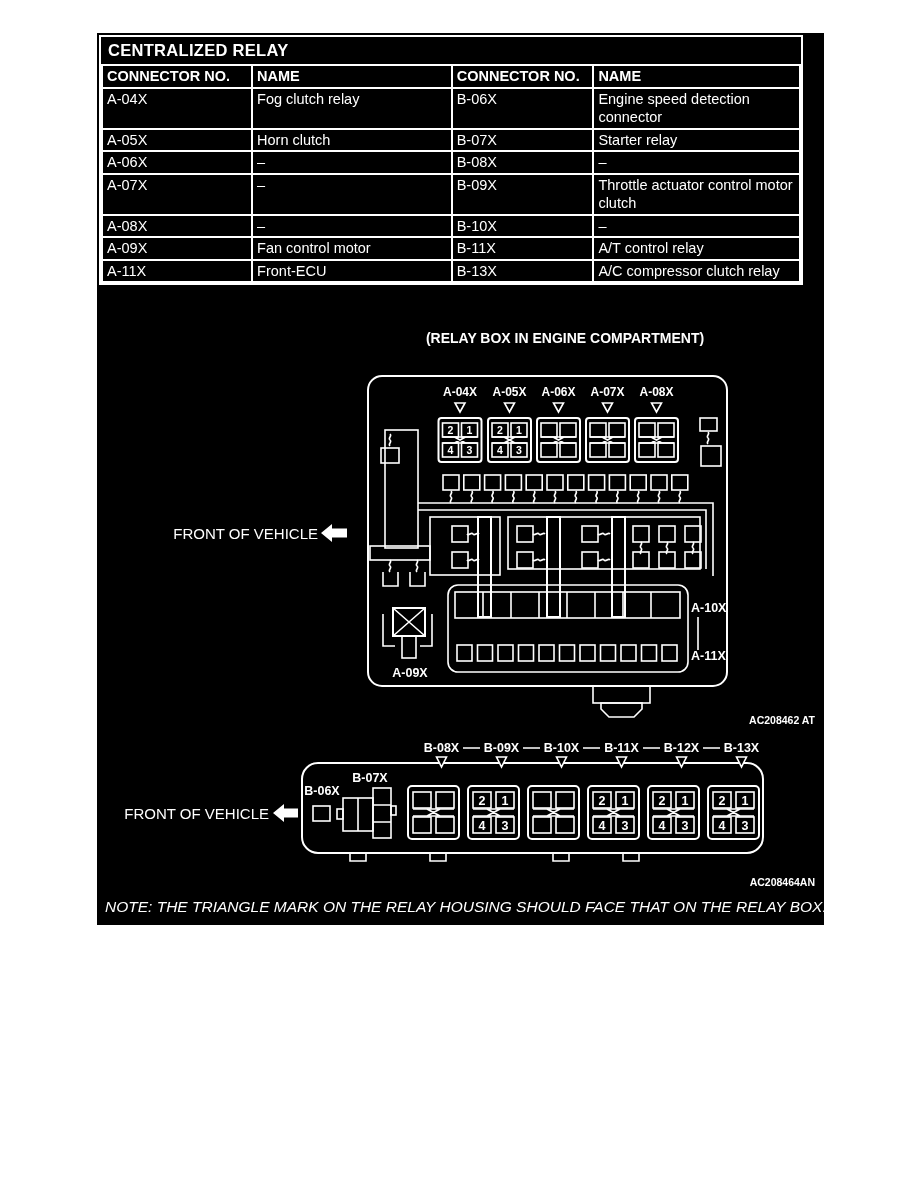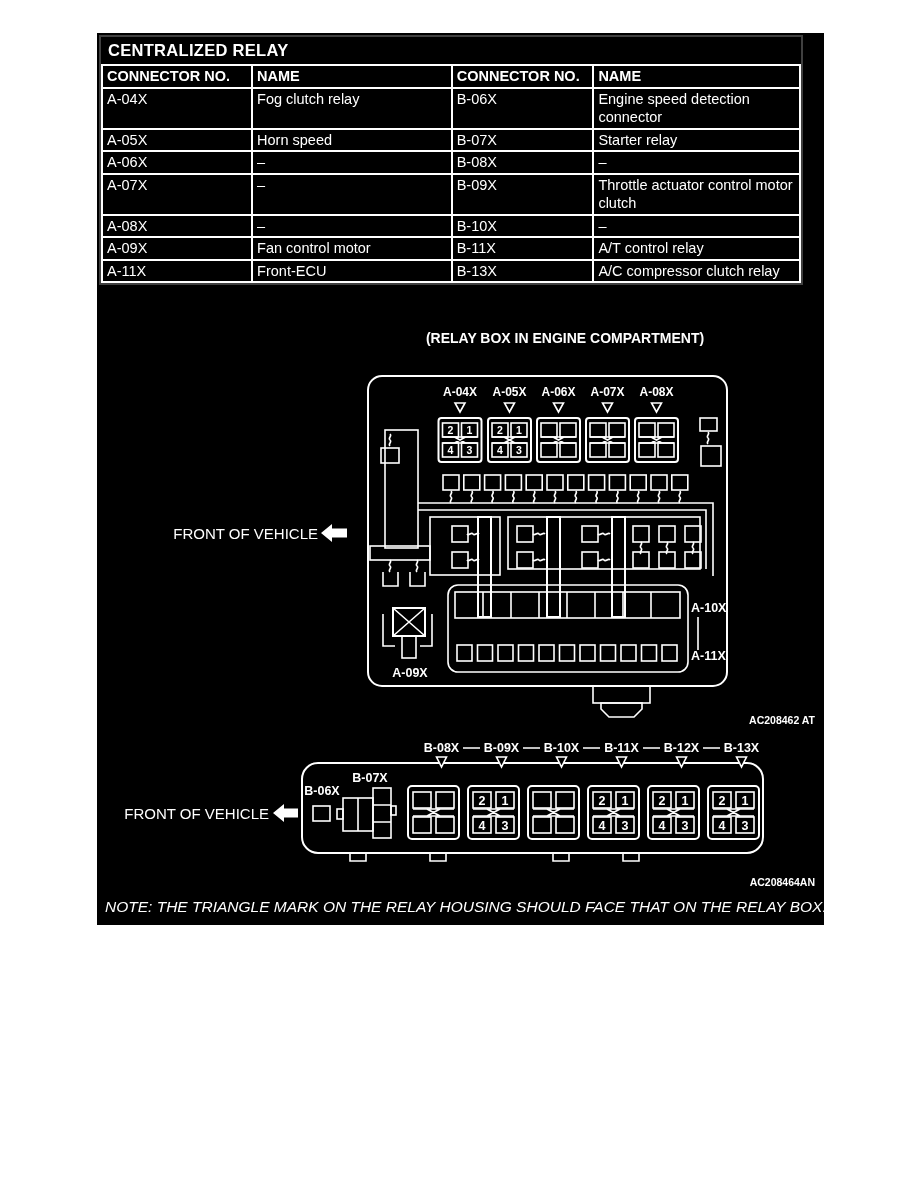--- a/index.html
+++ b/index.html
@@ -6,21 +6,21 @@
   body {
     width:918px; height:1188px; background:#ffffff; position:relative;
     font-family:"Liberation Sans", sans-serif;
   }
   .panel {
     position:absolute; left:97px; top:33px; width:727px; height:892px;
     background:#000000; color:#ffffff;
   }
   .tablebox {
     position:absolute; left:2px; top:2px; width:700px;
-    border:2px solid #404040;
+    border:2px solid #ffffff;
   }
   .title {
     font-size:16.5px; font-weight:bold; padding:4px 7px 3px; letter-spacing:0.3px;
   }
   table.relay {
     border-collapse:collapse; width:100%; margin:1px 0 0 0; table-layout:fixed;
   }
   table.relay th, table.relay td {
     border:2px solid #ffffff; font-size:14.5px; text-align:left;
     vertical-align:top; padding:1px 4px 1px; line-height:1.28;
@@ -68,21 +68,21 @@
         <th>NAME</th>
       </tr>
       <tr>
         <td>A-04X</td>
         <td>Fog clutch relay</td>
         <td>B-06X</td>
         <td>Engine speed detection connector</td>
       </tr>
       <tr>
         <td>A-05X</td>
-        <td>Horn speed</td>
+        <td>Horn clutch</td>
         <td>B-07X</td>
         <td>Starter relay</td>
       </tr>
       <tr>
         <td>A-06X</td>
         <td>–</td>
         <td>B-08X</td>
         <td>–</td>
       </tr>
       <tr>

